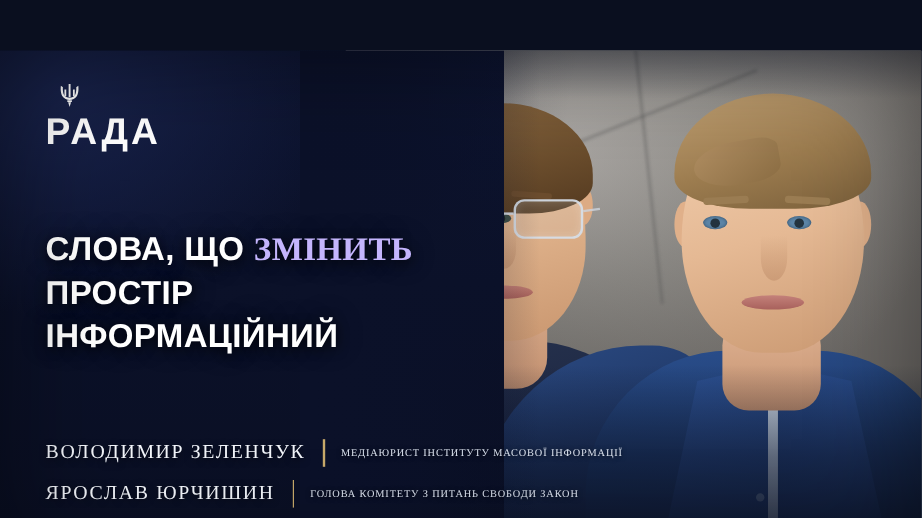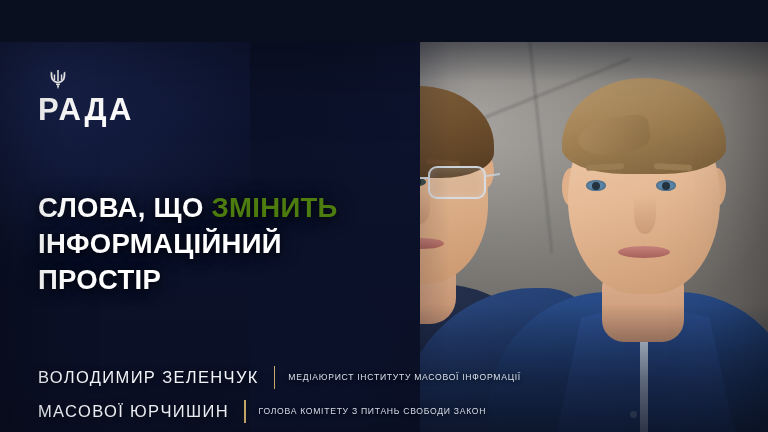--- a/index.html
+++ b/index.html
@@ -316,25 +316,26 @@
   }
   .hl-line{
     font-size:27.5px;
     font-weight:bold;
     line-height:1.305;
     letter-spacing:.3px;
     color:#ffffff;
     text-shadow:0 2px 10px rgba(0,0,0,.75), 0 0 22px rgba(0,0,0,.45);
     white-space:nowrap;
   }
-  .hl-accent{ color:#4d7c0f; }
+  .hl-accent{ color:#c4b5fd;font-family:Liberation Serif, serif; }
 
   .speakers{
     position:absolute; left:38px; top:320px;
     width:500px;
+    font-family:Liberation Serif, serif;
   }
   .speaker-row{
     display:flex;
     align-items:center;
     height:30px;
   }
   .speaker-row + .speaker-row{ margin-top:4px; }
   .sp-name{
     font-size:16.5px;
     font-weight:normal;
@@ -440,32 +441,32 @@
           <path d="M7.4 23.5 c3.6 5.0 8.0 7.0 12.6 7.0 s9.0 -2.0 12.6 -7.0 l-2.6 -2.0 c-2.8 3.8 -6.2 5.4 -10.0 5.4 s-7.2 -1.6 -10.0 -5.4 z"></path>
           <path d="M16.2 31 h7.6 v3.0 h-7.6 z"></path>
           <path d="M17.6 34.5 h4.8 l-2.4 8.0 z"></path>
         </g>
       </svg>
       <span class="logo-word">РАДА</span>
     </div>
 
     <div class="headline">
       <div class="hl-line"><span>СЛОВА, ЩО </span><span class="hl-accent">ЗМІНИТЬ</span></div>
+      <div class="hl-line">ПРОСТІР</div>
       <div class="hl-line">ІНФОРМАЦІЙНИЙ</div>
-      <div class="hl-line">ПРОСТІР</div>
     </div>
 
     <div class="speakers">
       <div class="speaker-row">
         <span class="sp-name">ВОЛОДИМИР ЗЕЛЕНЧУК</span>
         <span class="sp-divider"></span>
         <span class="sp-role">МЕДІАЮРИСТ ІНСТИТУТУ МАСОВОЇ ІНФОРМАЦІЇ</span>
       </div>
       <div class="speaker-row">
-        <span class="sp-name">МАСОВОЇ ЮРЧИШИН</span>
+        <span class="sp-name">ЯРОСЛАВ ЮРЧИШИН</span>
         <span class="sp-divider"></span>
         <span class="sp-role">ГОЛОВА КОМІТЕТУ З ПИТАНЬ СВОБОДИ ЗАКОН</span>
       </div>
     </div>
 
   </div>
 
   <div class="vignette"></div>
 </div>
 

